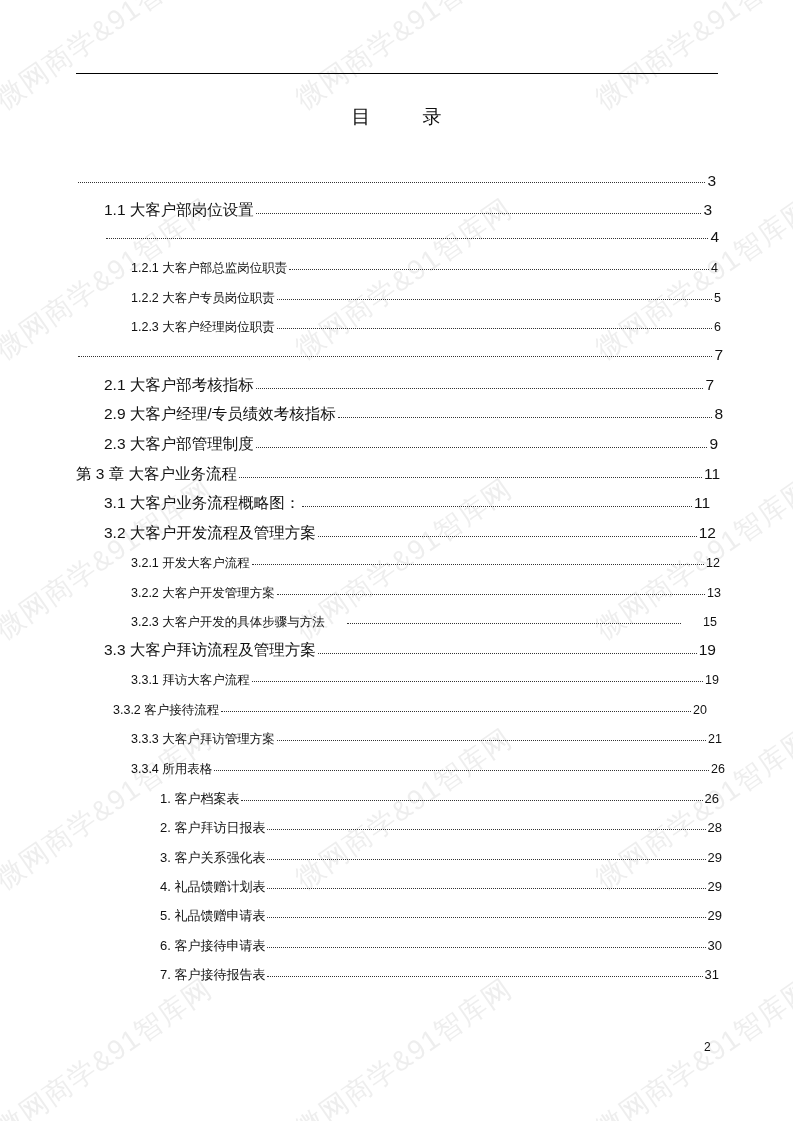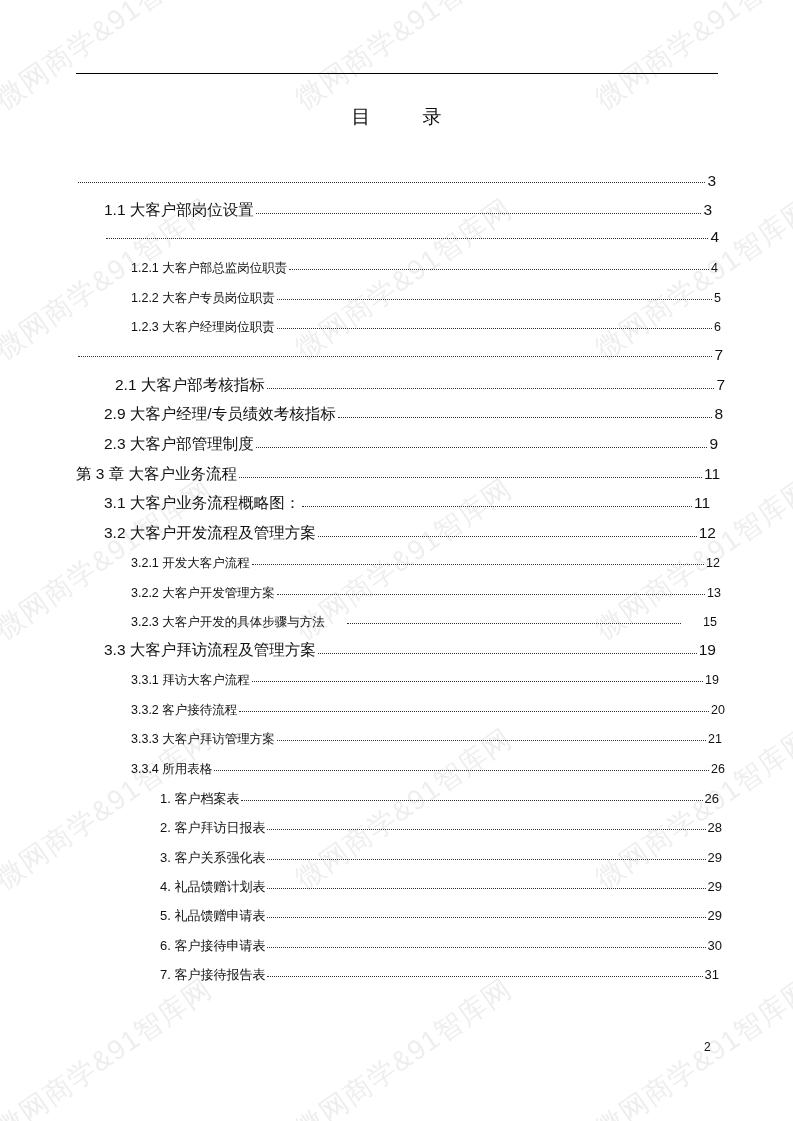--- a/index.html
+++ b/index.html
@@ -78,21 +78,21 @@
     </div>
     <div class="row l3" style="left: 131px; top: 319px; width: 590px;">
       <span class="label">1.2.3  大客户经理岗位职责</span>
       <span class="dots"></span>
       <span class="page">6</span>
     </div>
     <div class="row l1" style="left: 76px; top: 346px; width: 647px;">
       <span class="dots"></span>
       <span class="page">7</span>
     </div>
-    <div class="row l2" style="left: 115px; top: 375px; width: 610px; justify-content: center;">
+    <div class="row l2" style="left: 104px; top: 375px; width: 610px; justify-content: center;">
       <span class="label">2.1 大客户部考核指标</span>
       <span class="dots"></span>
       <span class="page">7</span>
     </div>
     <div class="row l2" style="left: 104px; top: 404px; width: 619px;">
       <span class="label">2.9 大客户经理/专员绩效考核指标</span>
       <span class="dots"></span>
       <span class="page">8</span>
     </div>
     <div class="row l2" style="left: 104px; top: 434px; width: 614px;">
@@ -133,21 +133,21 @@
     <div class="row l2" style="left: 104px; top: 640px; width: 612px;">
       <span class="label">3.3 大客户拜访流程及管理方案</span>
       <span class="dots"></span>
       <span class="page">19</span>
     </div>
     <div class="row l3" style="left: 131px; top: 672px; width: 588px;">
       <span class="label">3.3.1 拜访大客户流程</span>
       <span class="dots"></span>
       <span class="page">19</span>
     </div>
-    <div class="row l3" style="left: 131px; top: 702px; width: 594px;">
+    <div class="row l3" style="left: 113px; top: 702px; width: 594px;">
       <span class="label">3.3.2  客户接待流程</span>
       <span class="dots"></span>
       <span class="page">20</span>
     </div>
     <div class="row l3" style="left: 131px; top: 731px; width: 591px;">
       <span class="label">3.3.3  大客户拜访管理方案</span>
       <span class="dots"></span>
       <span class="page">21</span>
     </div>
     <div class="row l3" style="left: 131px; top: 761px; width: 594px;">

